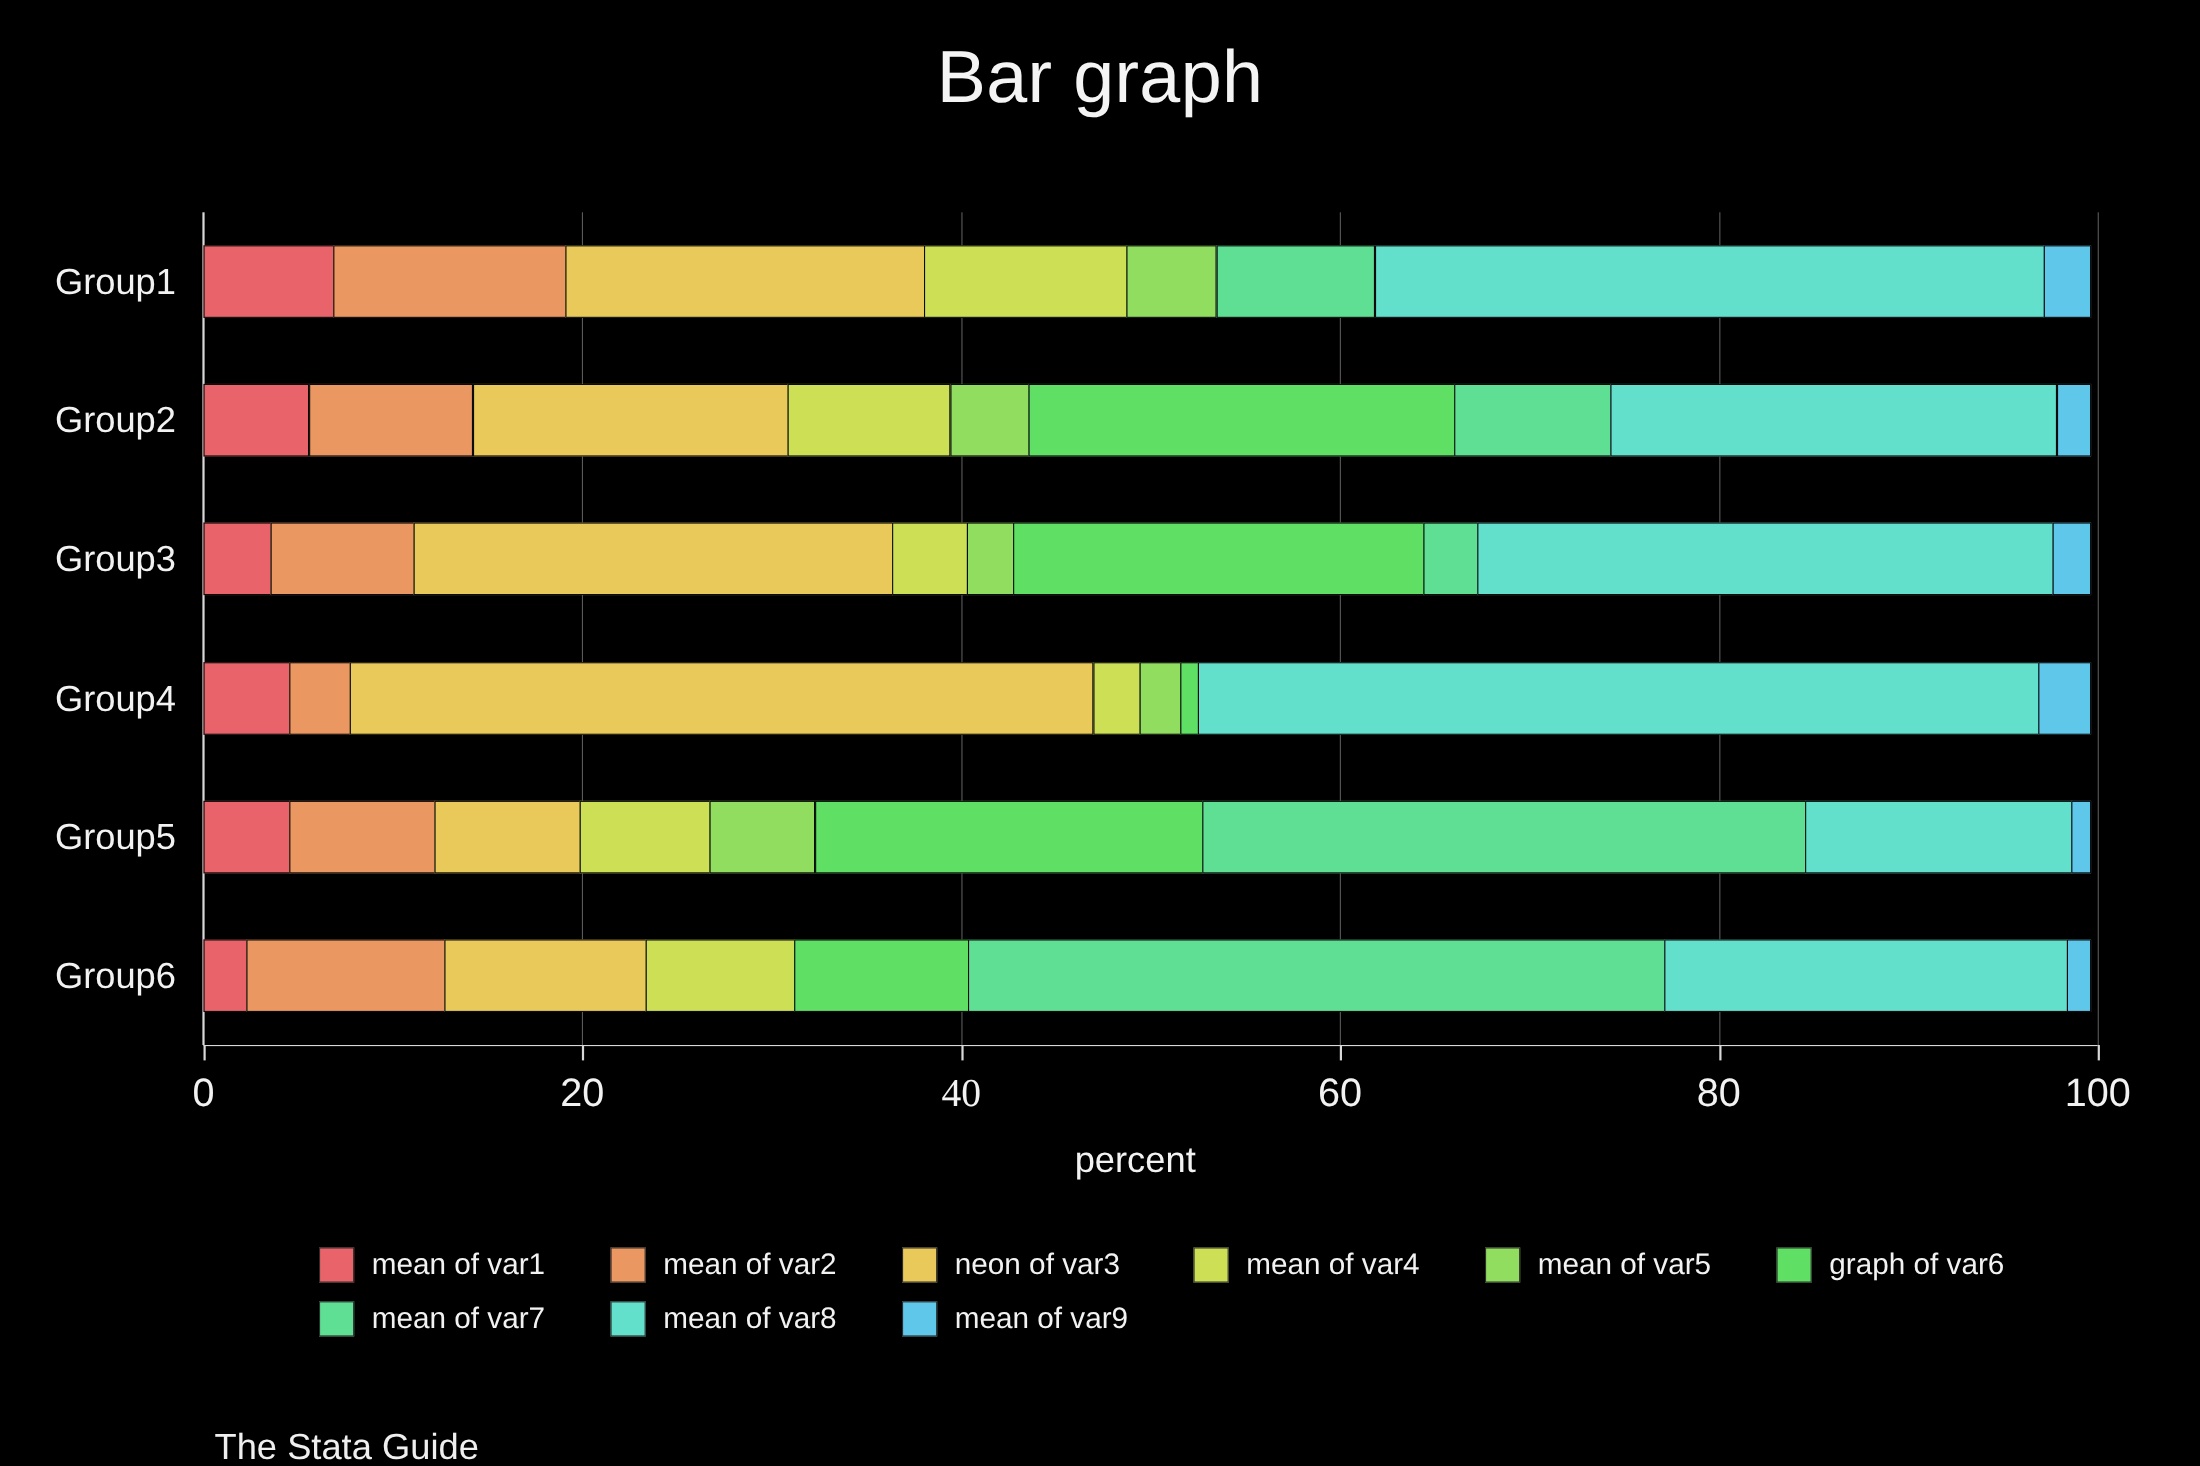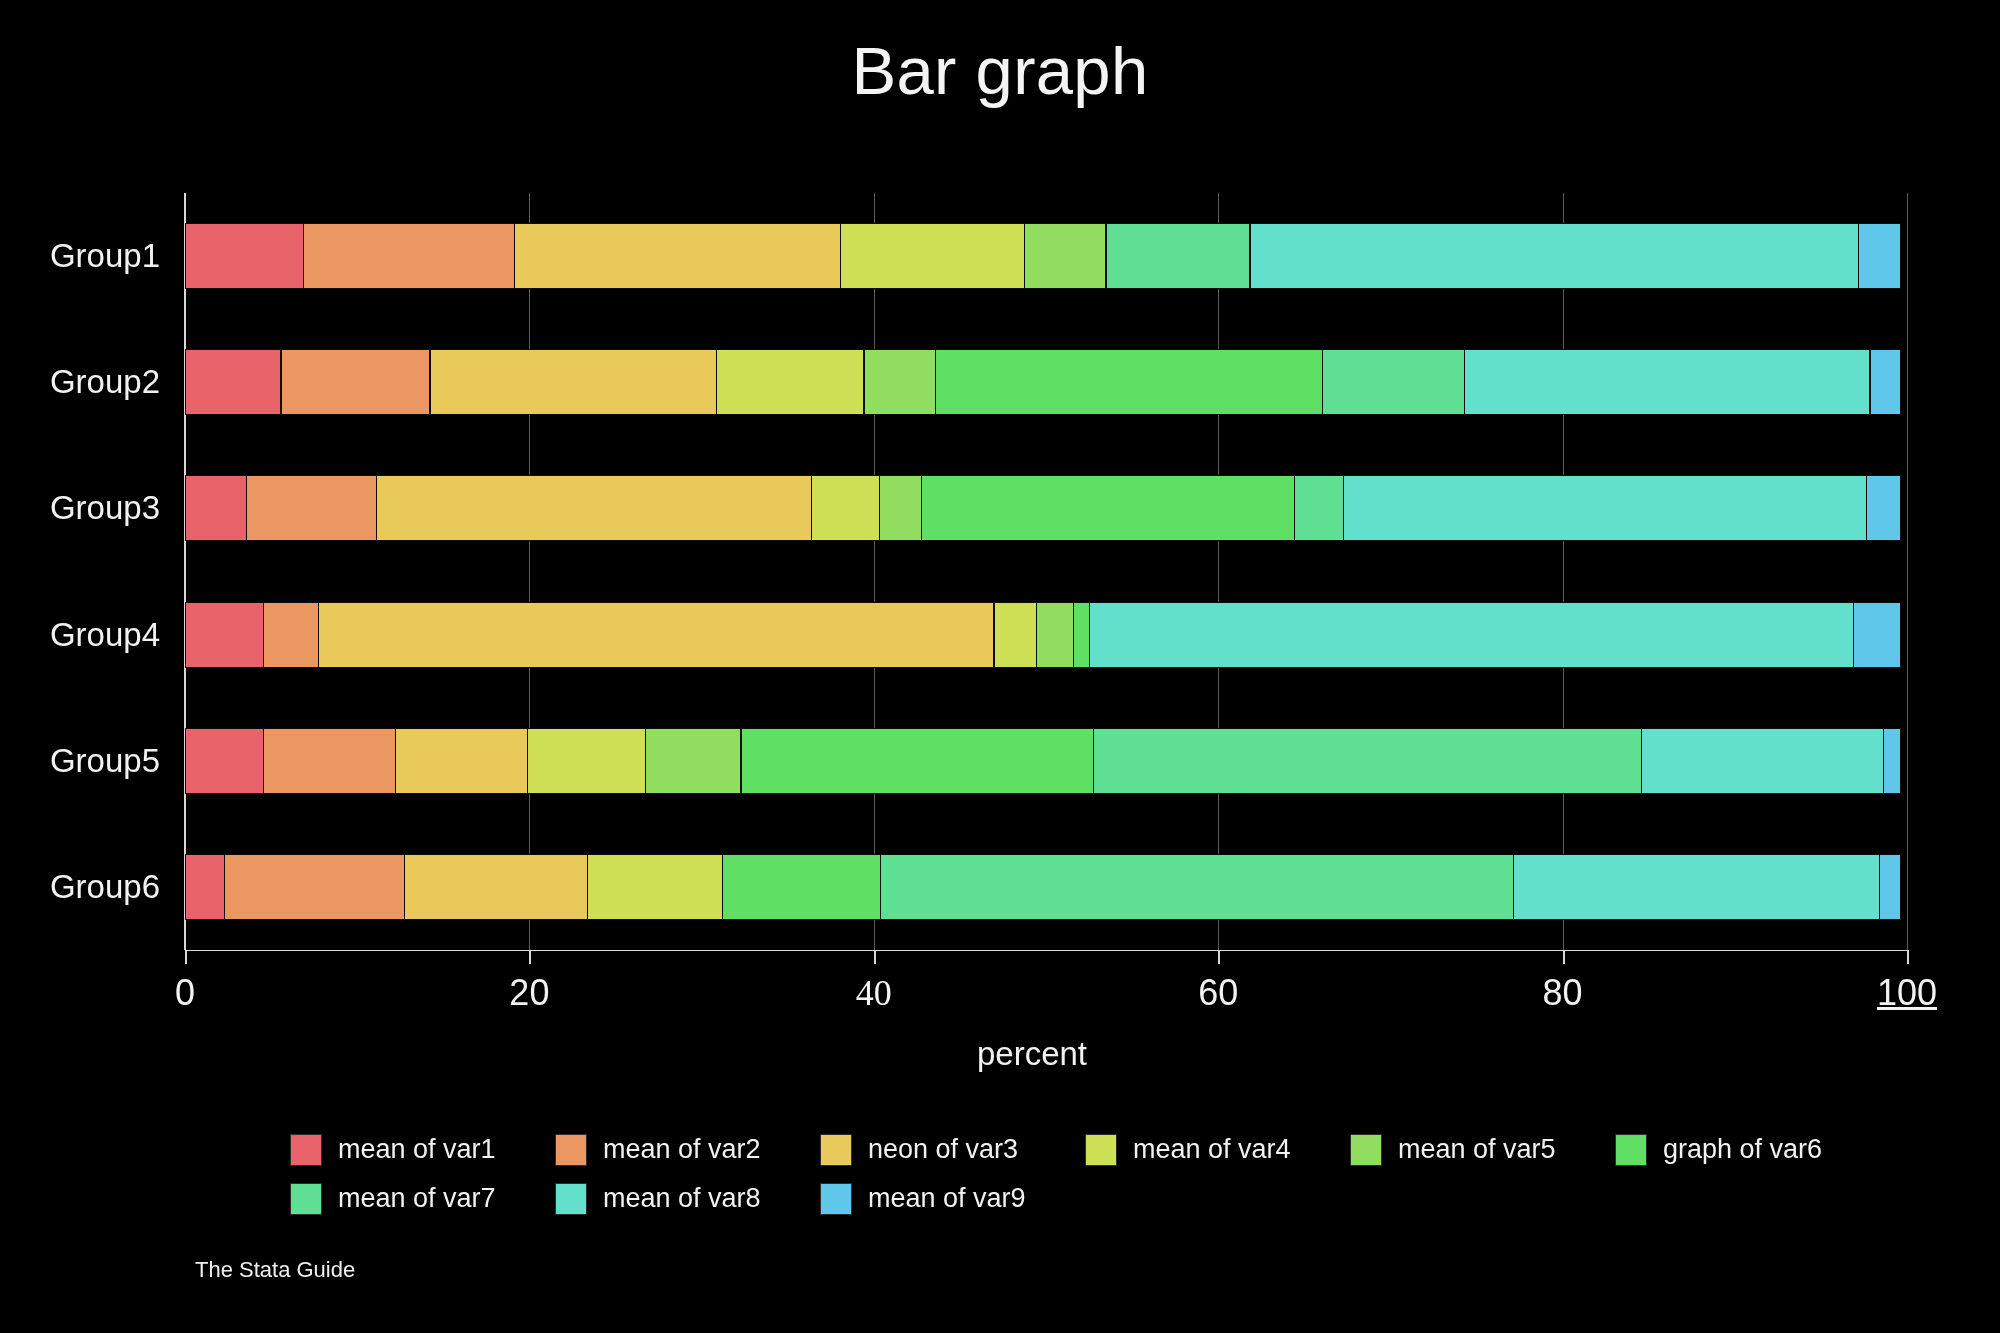--- a/index.html
+++ b/index.html
@@ -159,22 +159,22 @@
   }
   .legend-label {
     font-size: 27px;
     color: #f2f2f2;
     white-space: nowrap;
   }
 
   #note {
     position: absolute;
     left: 195px;
-    top: 1257px;
-    font-size: 22px;
+    top: 1296px;
+    font-size: 33px;
     color: #efefef;
   }
 </style>
 </head>
 <body>
 
 <div id="chart-root">
 
   <div class="title-block">
     <div class="main-title">Bar graph</div>
@@ -270,21 +270,21 @@
         <div class="xticklabel" style="left: 0px;">0</div>
         <div class="xtick" style="left: 344.4px;"></div>
         <div class="xticklabel" style="left: 344.4px;">20</div>
         <div class="xtick" style="left: 688.8px;"></div>
         <div class="xticklabel" style="left: 688.8px; font-family: Liberation Serif, serif;">40</div>
         <div class="xtick" style="left: 1033.2px;"></div>
         <div class="xticklabel" style="left: 1033.2px;">60</div>
         <div class="xtick" style="left: 1377.6px;"></div>
         <div class="xticklabel" style="left: 1377.6px;">80</div>
         <div class="xtick" style="left: 1722px;"></div>
-        <div class="xticklabel" style="left: 1722px; text-decoration: underline;">100</div>
+        <div class="xticklabel" style="left: 1722px;">100</div>
       </div>
   </div>
   <div id="x-title">percent</div>
 
   <div id="legend">
     <div class="legend-row" id="legend-row-1">
         <div class="legend-item">
           <span class="legend-swatch" style="background: rgb(232, 100, 106);"></span>
           <span class="legend-label">mean of var1</span>
         </div>

